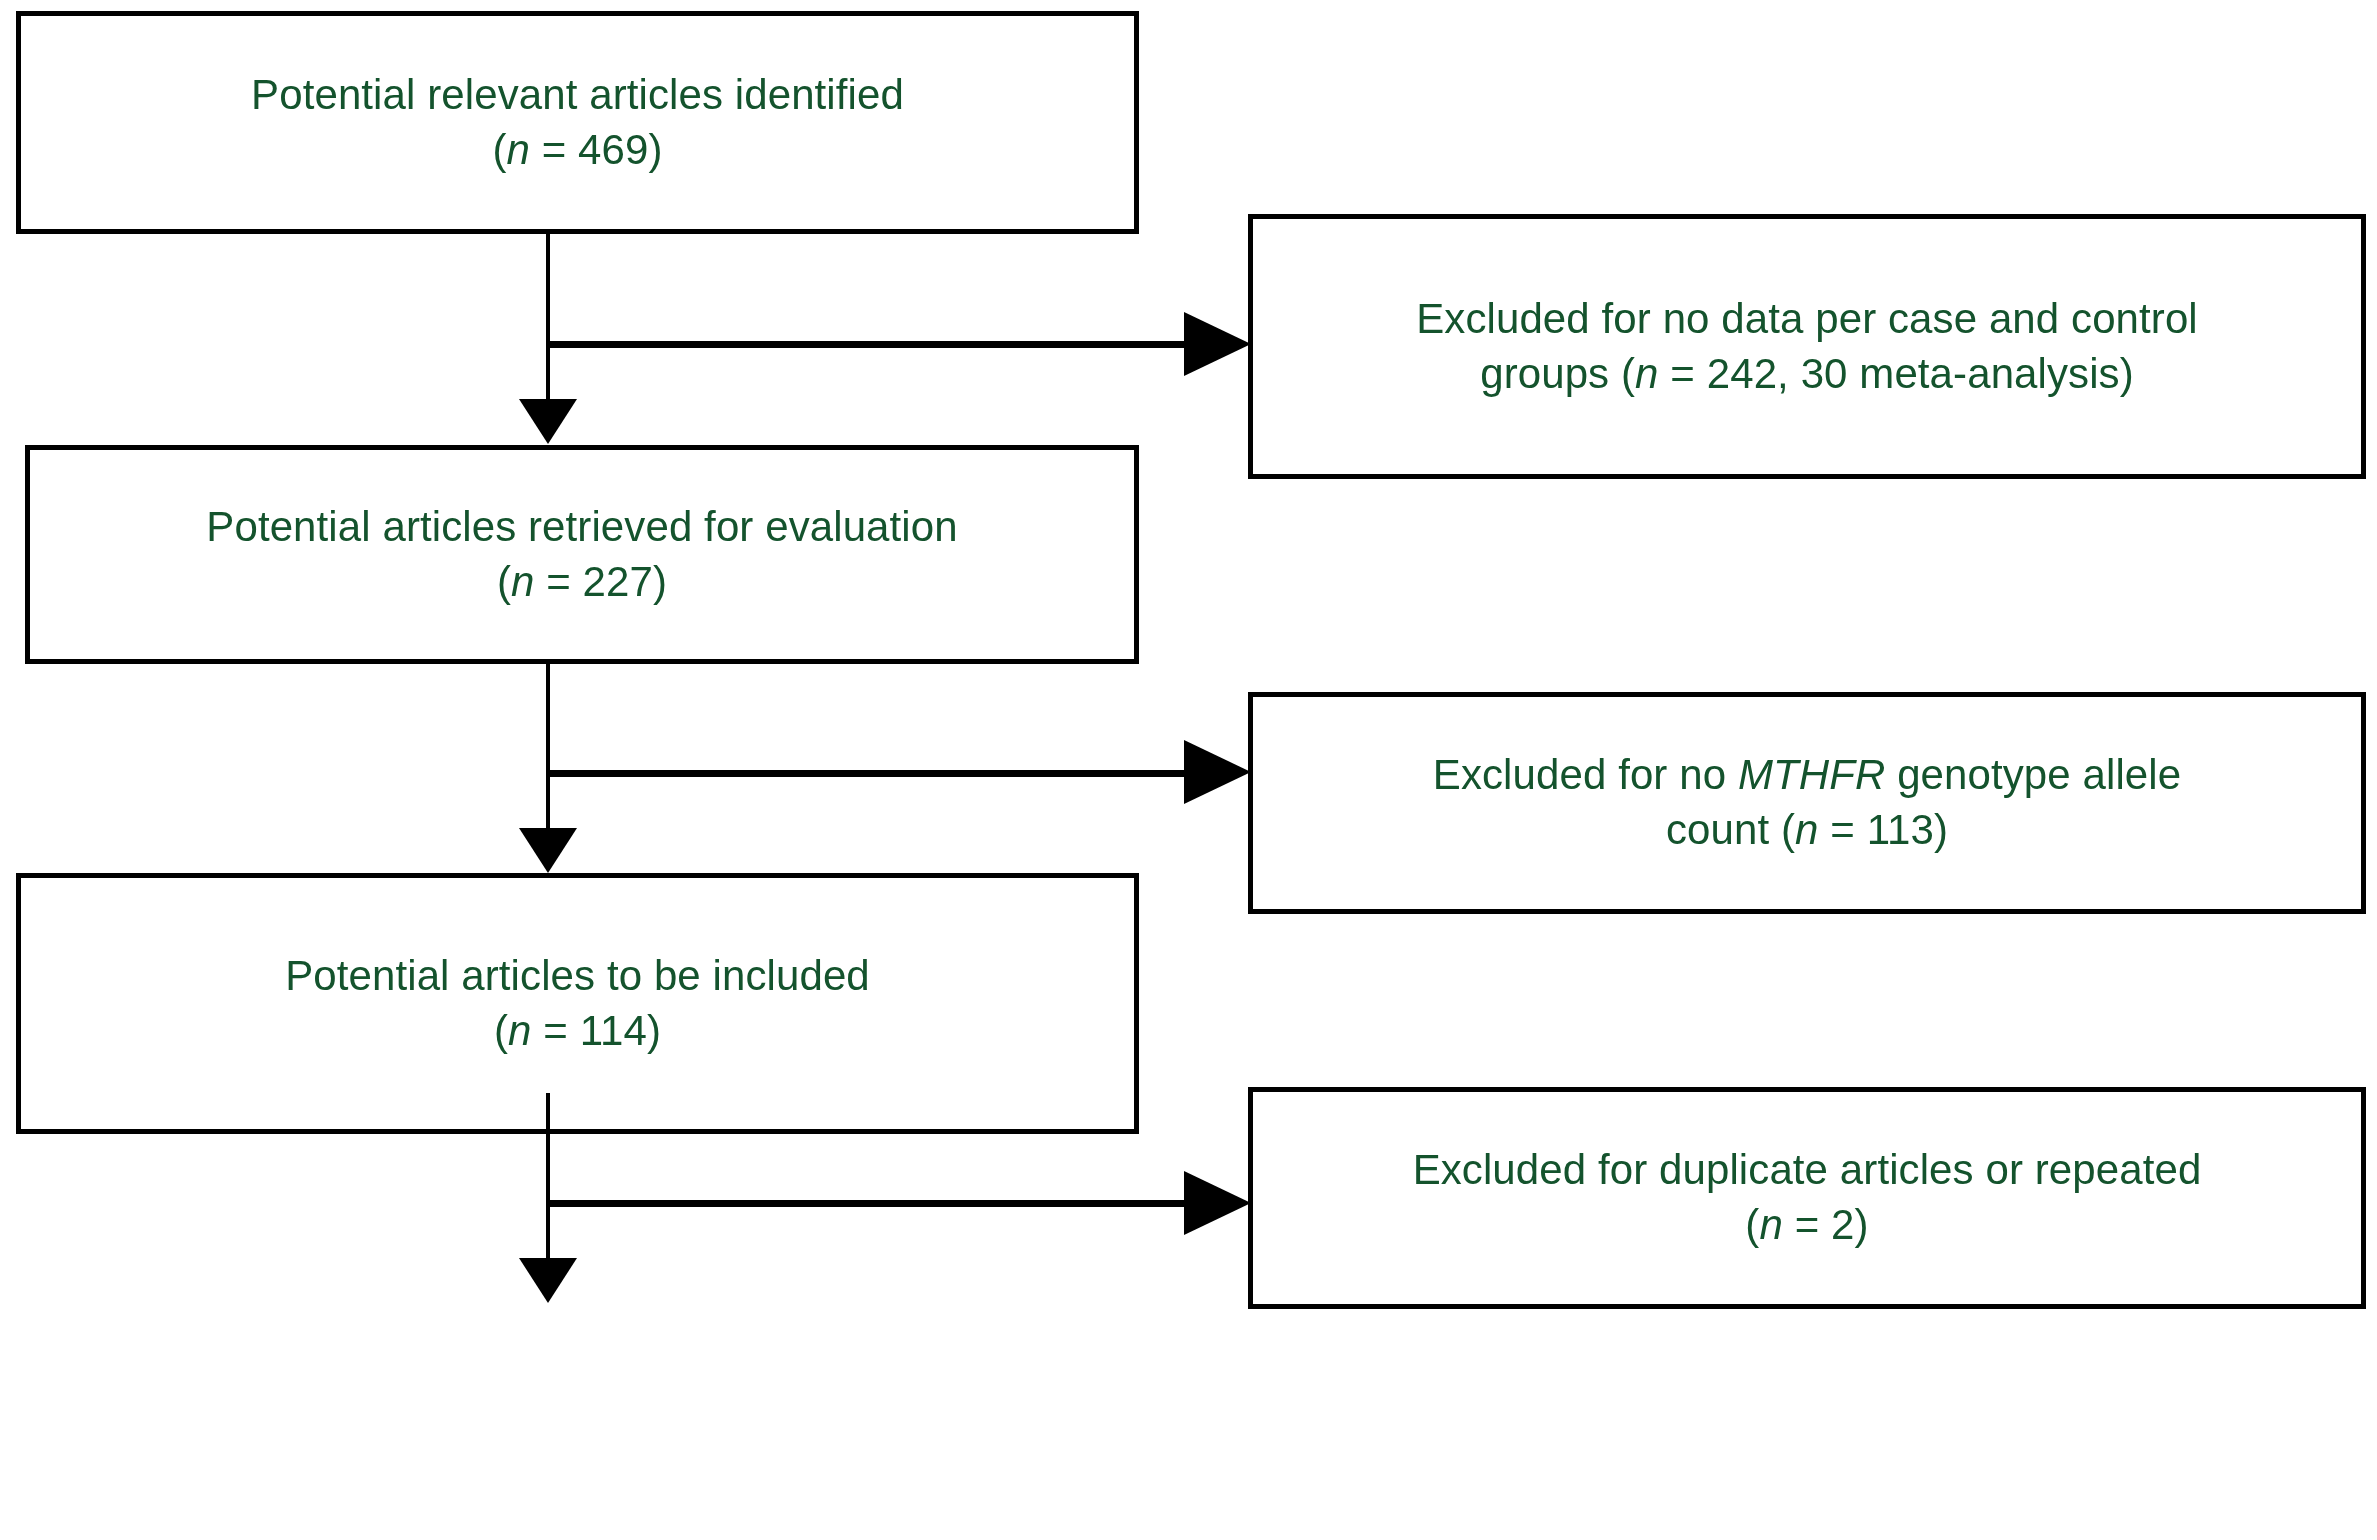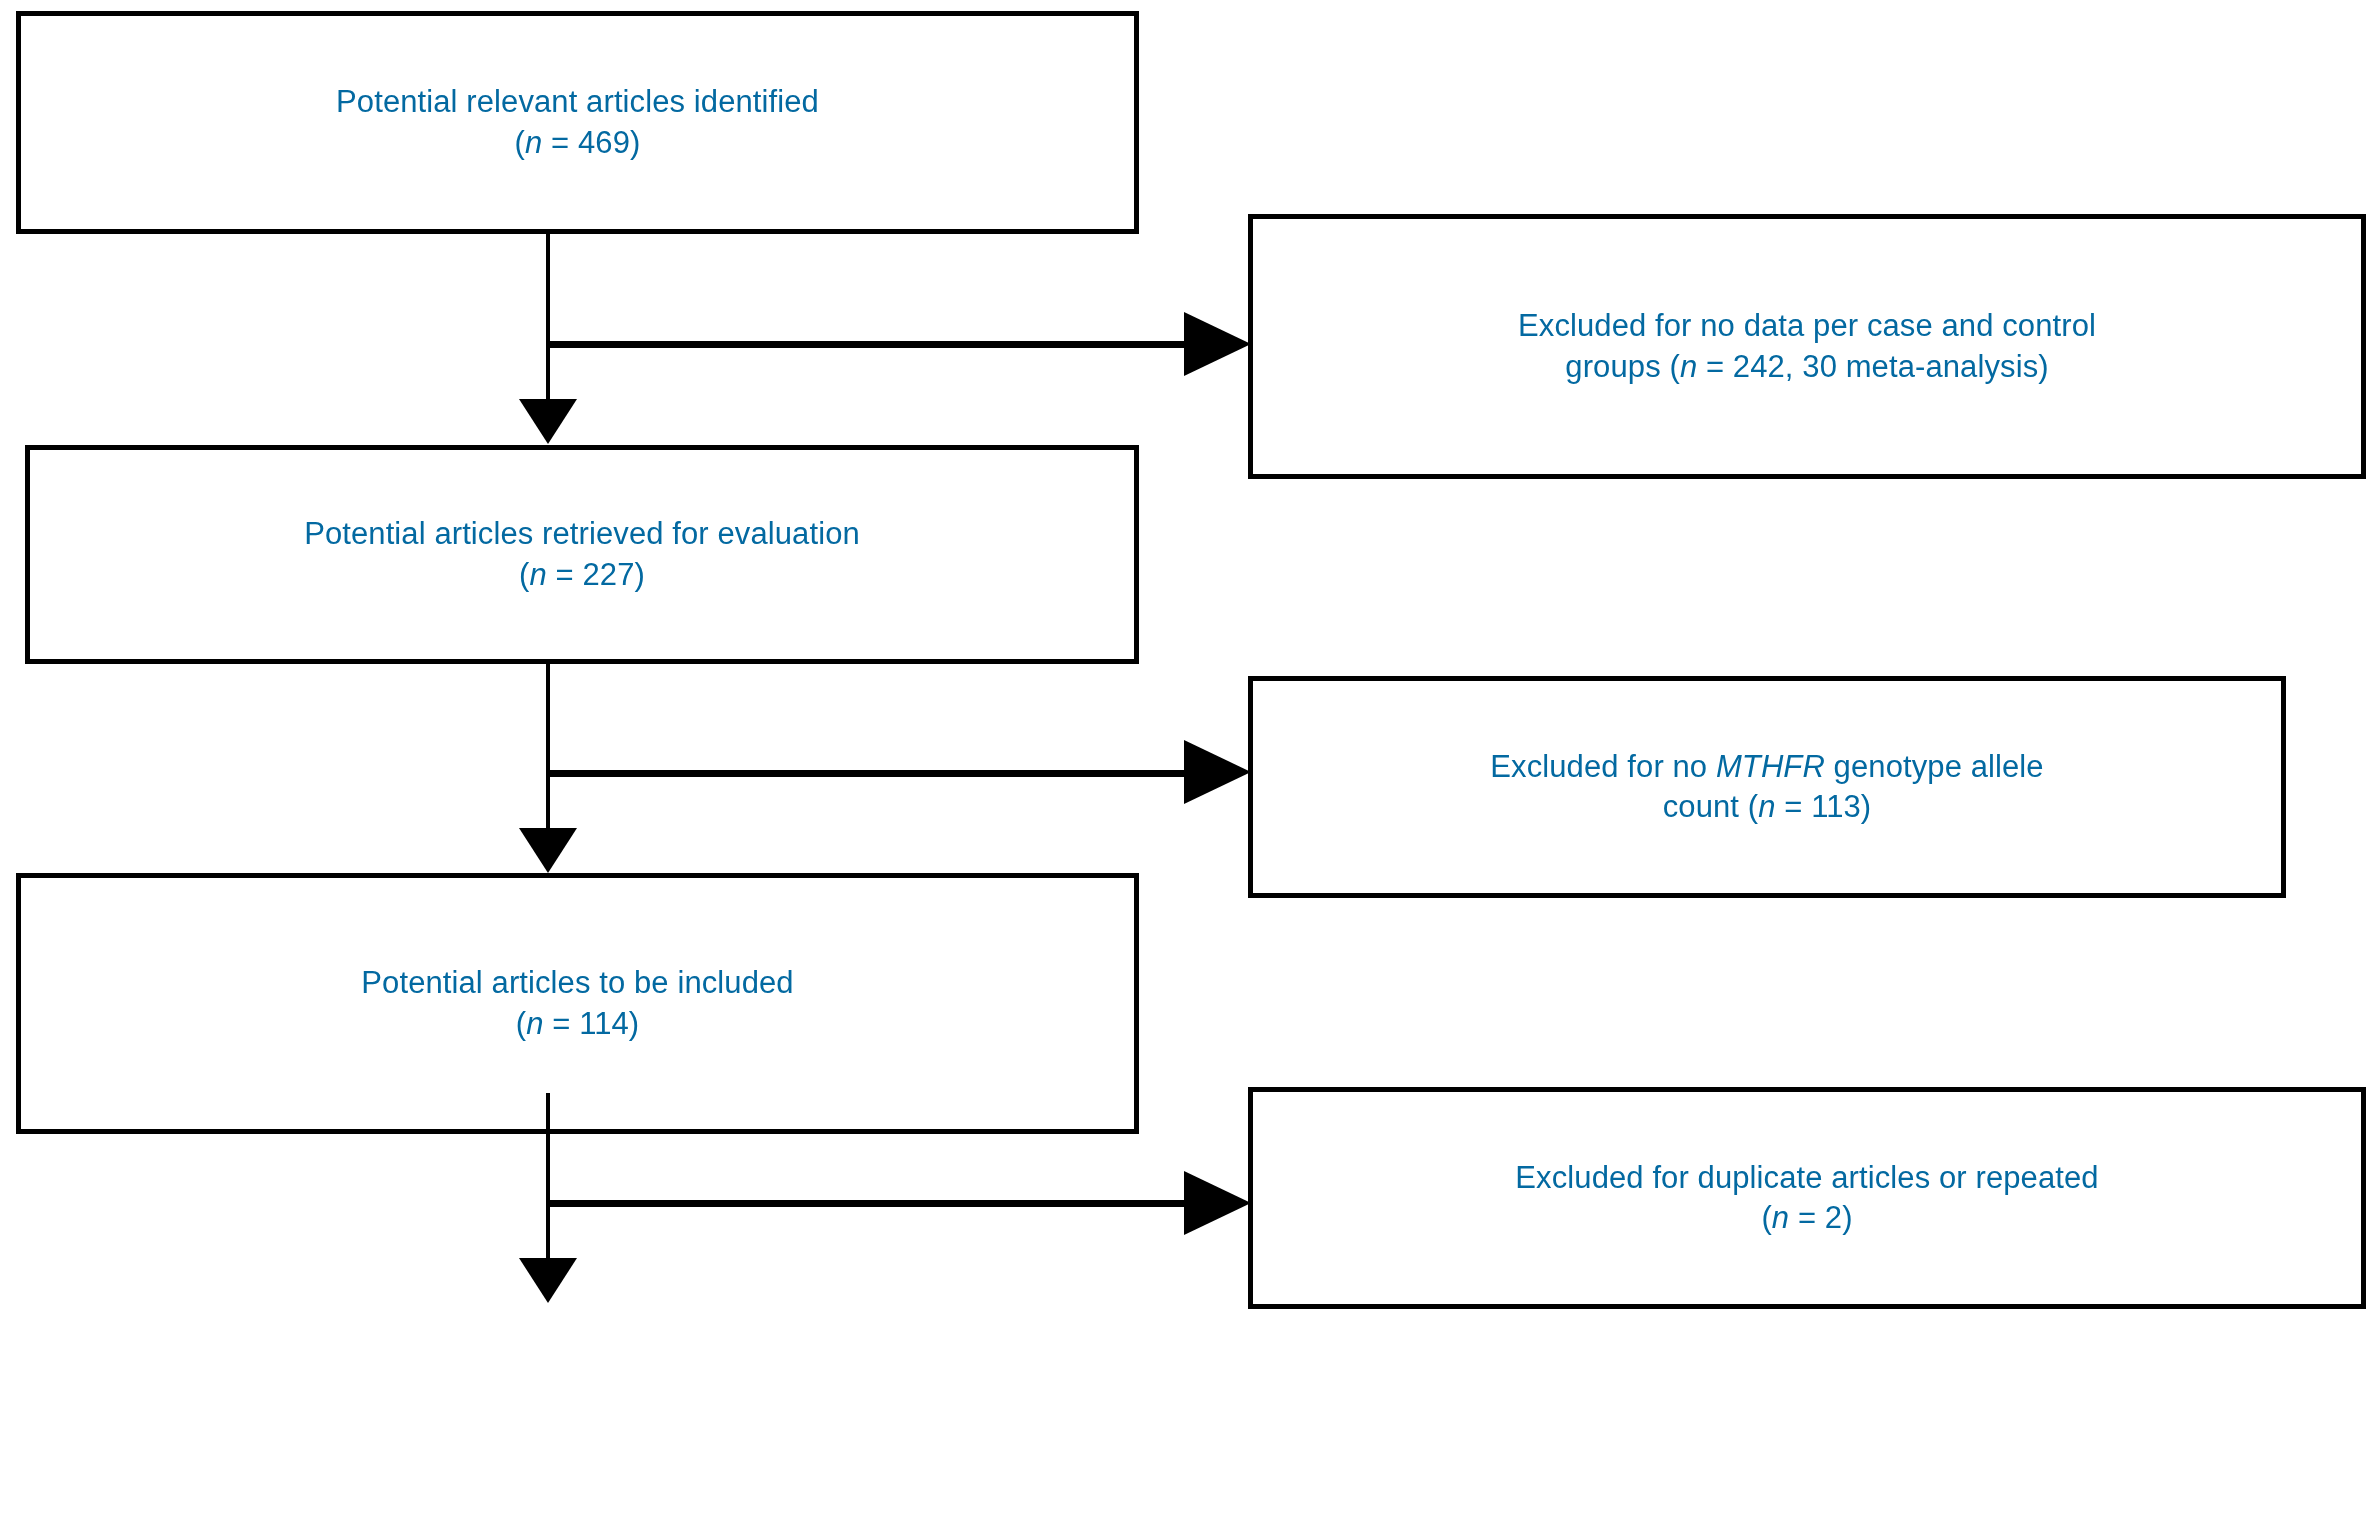--- a/index.html
+++ b/index.html
@@ -21,38 +21,38 @@
     position: absolute;
     box-sizing: border-box;
     background: #ffffff;
     border: 5.8px solid #000000;
     display: flex;
     align-items: center;
     justify-content: center;
     text-align: center;
   }
   .box-text {
-    font-size: 31px;
+    font-size: 42px;
     line-height: 1.30;
-    color: #0369a1;
+    color: #14532d;
     padding: 0 25px;
     white-space: pre-line;
     letter-spacing: 0.1px;
   }
   .box-text i { font-style: italic; }
 
   
   #box-identified   { left: 16px;  top: 11px;   width: 1123px; height: 223px; }
   #box-retrieved    { left: 25px;  top: 445px;  width: 1114px; height: 219px; }
   #box-included     { left: 16px;  top: 873px; width: 1123px; height: 261px; }
   #box-usable       { left: 10.2px;  top: 1302px; width: 1129px; height: 221px; }
 
   
   #box-excluded-1   { left: 1248px; top: 214px;  width: 1118px; height: 265px; }
-  #box-excluded-2   { left: 1248px; top: 676px;  width: 1038px; height: 222px; }
+  #box-excluded-2   { left: 1248px; top: 692px;  width: 1118px; height: 222px; }
   #box-excluded-3   { left: 1248px; top: 1087px; width: 1118px; height: 222px; }
 
   
   .v-line {
     position: absolute;
     width: 3.6px;
     background: #000000;
     left: 546px;
   }
   #v-line-1 { top: 233px;  height: 195px; }

